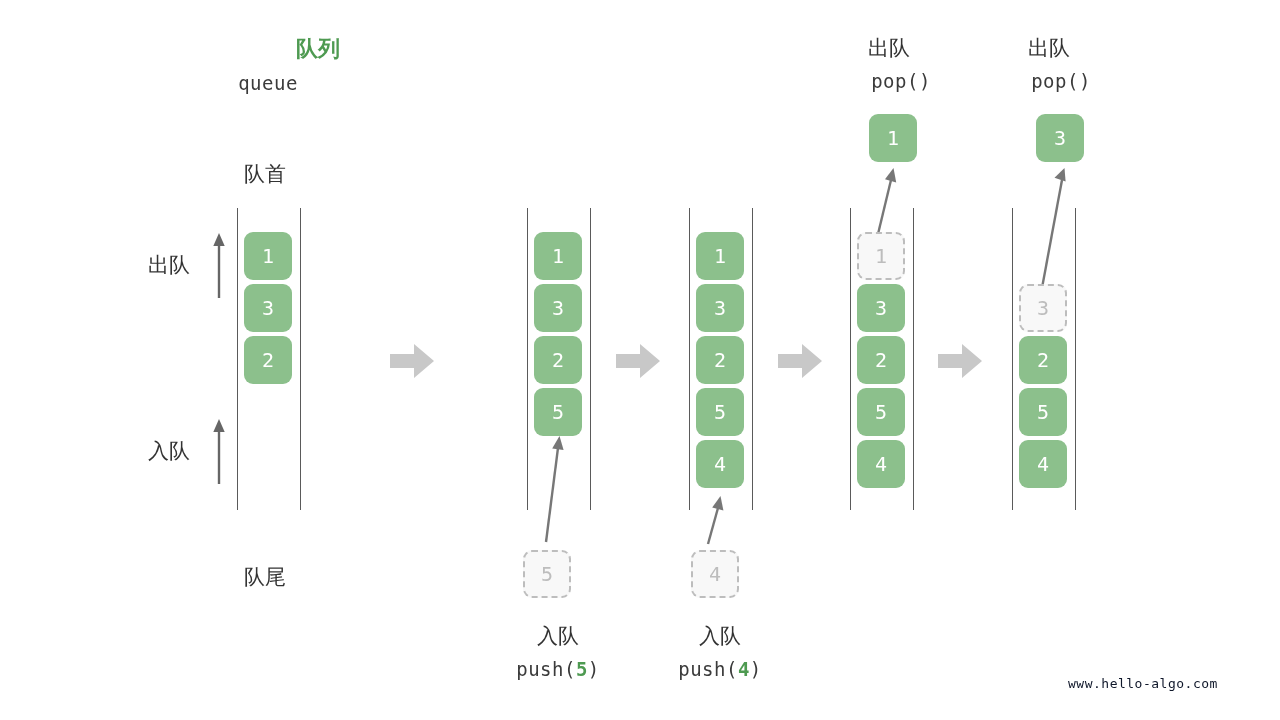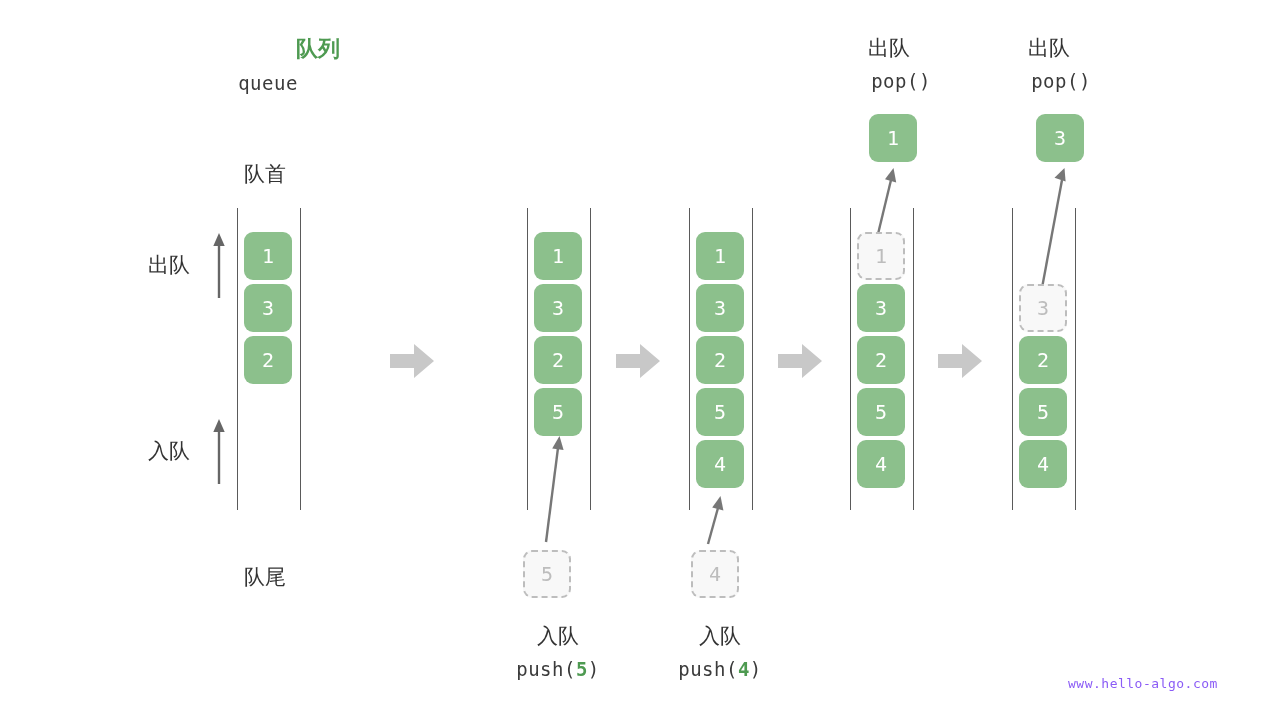--- a/index.html
+++ b/index.html
@@ -43,21 +43,21 @@
   .sep{position:absolute;width:44px;height:34px;}
   .sep svg{display:block;}
 
   
   .thin{position:absolute;overflow:visible;}
 
   
   .wm{
     position:absolute;
     font-family:"DejaVu Sans Mono","Liberation Mono",monospace;
-    font-size:13px;color:#8b5cf6;letter-spacing:0.5px;
+    font-size:13px;color:#0f172a;letter-spacing:0.5px;
   }
 
   .grn{color:#4e9a51;font-weight:bold;}
 </style>
 </head>
 <body>
 
 <div id="stage">
 
   <div class="lbl title-cn center" style="left:273px;top:34px;margin-left:45px;">队列</div>

